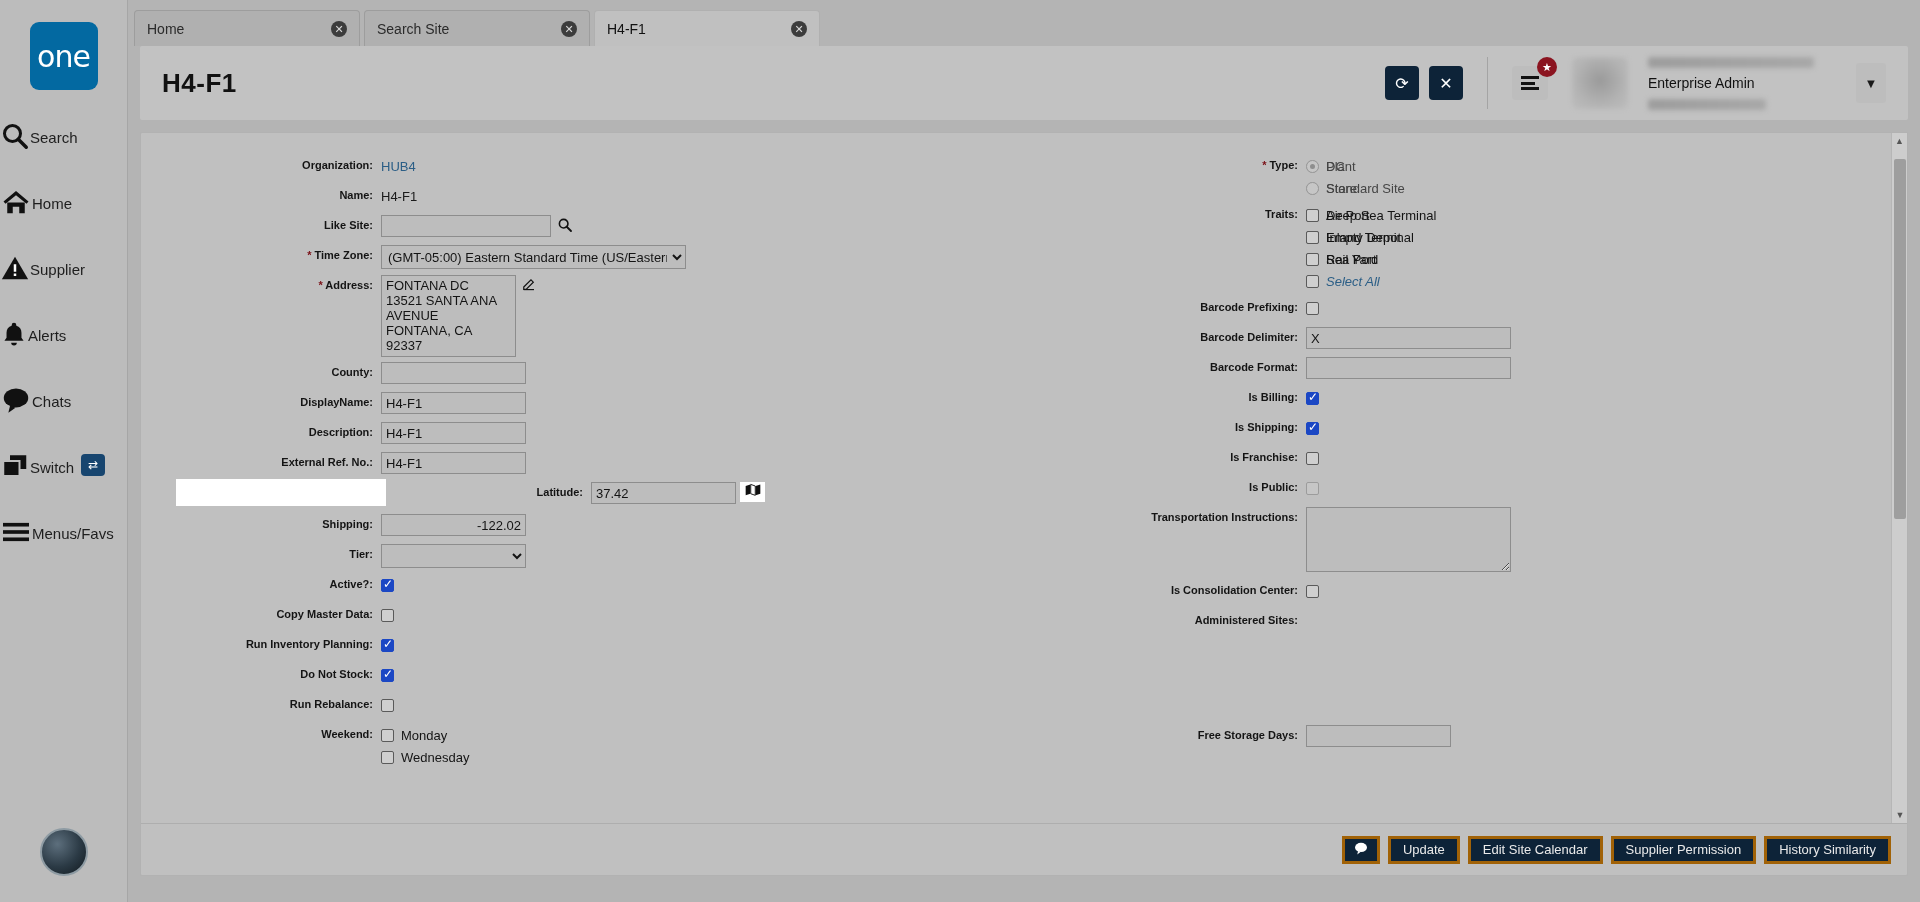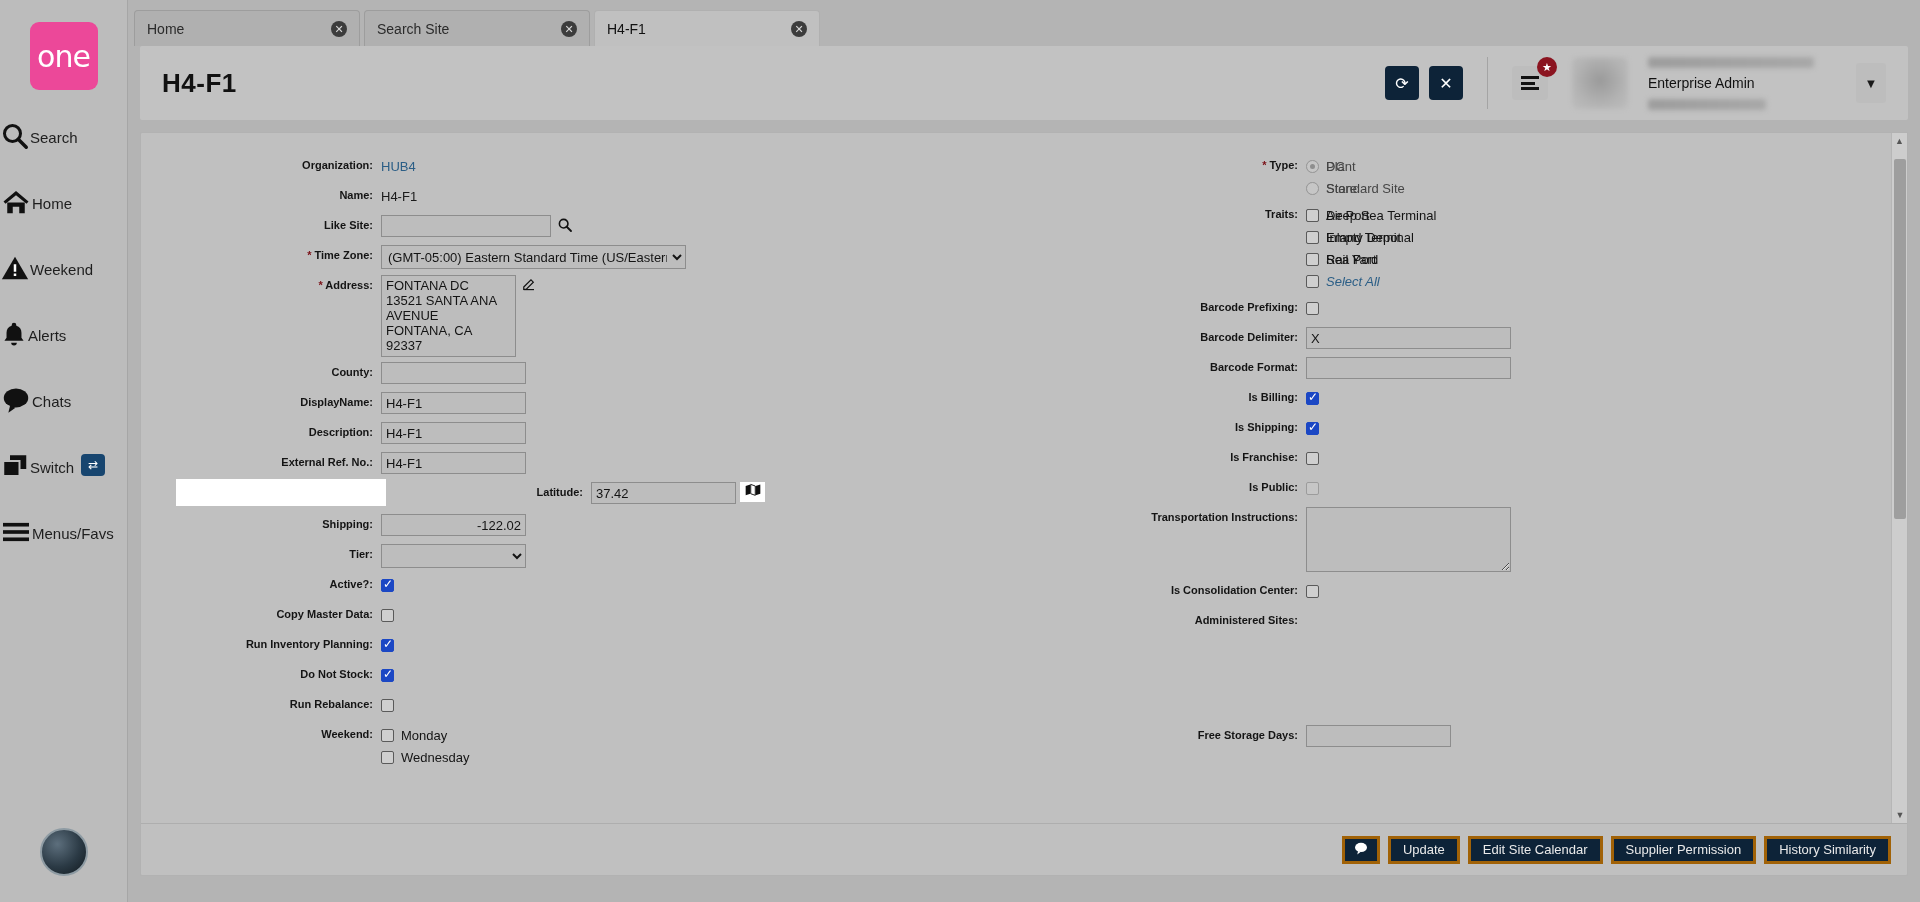--- a/index.html
+++ b/index.html
@@ -15,21 +15,21 @@
 
   
   .sidebar {
     width:128px; height:902px; background:#bcbcbc;
     border-right:1px solid #a6a6a6;
     display:flex; flex-direction:column; align-items:center;
     flex:0 0 128px;
   }
   .logo {
     width:68px; height:68px; margin-top:22px;
-    background:#ec4899; border-radius:9px;
+    background:#0369a1; border-radius:9px;
     display:flex; align-items:center; justify-content:center;
     color:#fff; font-size:30px; letter-spacing:-1px;
     font-family:"DejaVu Sans", sans-serif;
   }
   .nav-item {
     margin-top:26px; width:100%;
     display:flex; flex-direction:row; align-items:center;
     cursor:pointer; position:relative;
   }
   .nav-item .glyph { height:40px; display:flex; align-items:center; justify-content:center; }
@@ -243,21 +243,21 @@
     </div>
 
     <div class="nav-item">
       <span class="glyph">
         <svg width="30" height="30" viewBox="0 0 24 24">
             <path d="M12 3 22.5 21H1.5z" fill="#111"></path>
             <rect x="11" y="9" width="2" height="6" fill="#fff"></rect>
             <rect x="11" y="16.4" width="2" height="2" fill="#fff"></rect>
           </svg>
       </span>
-      <span class="label">Weekend</span>
+      <span class="label">Supplier</span>
     </div>
 
     <div class="nav-item">
       <span class="glyph">
         <svg width="28" height="30" viewBox="0 0 24 24">
             <path d="M12 2.4a2 2 0 0 1 2 2v.6a6.4 6.4 0 0 1 4.4 6v4.2l1.8 2.6H3.8l1.8-2.6V11a6.4 6.4 0 0 1 4.4-6v-.6a2 2 0 0 1 2-2z" fill="#111"></path>
             <path d="M9.6 19.4h4.8a2.4 2.4 0 0 1-4.8 0z" fill="#111"></path>
           </svg>
       </span>
       <span class="label">Alerts</span>

